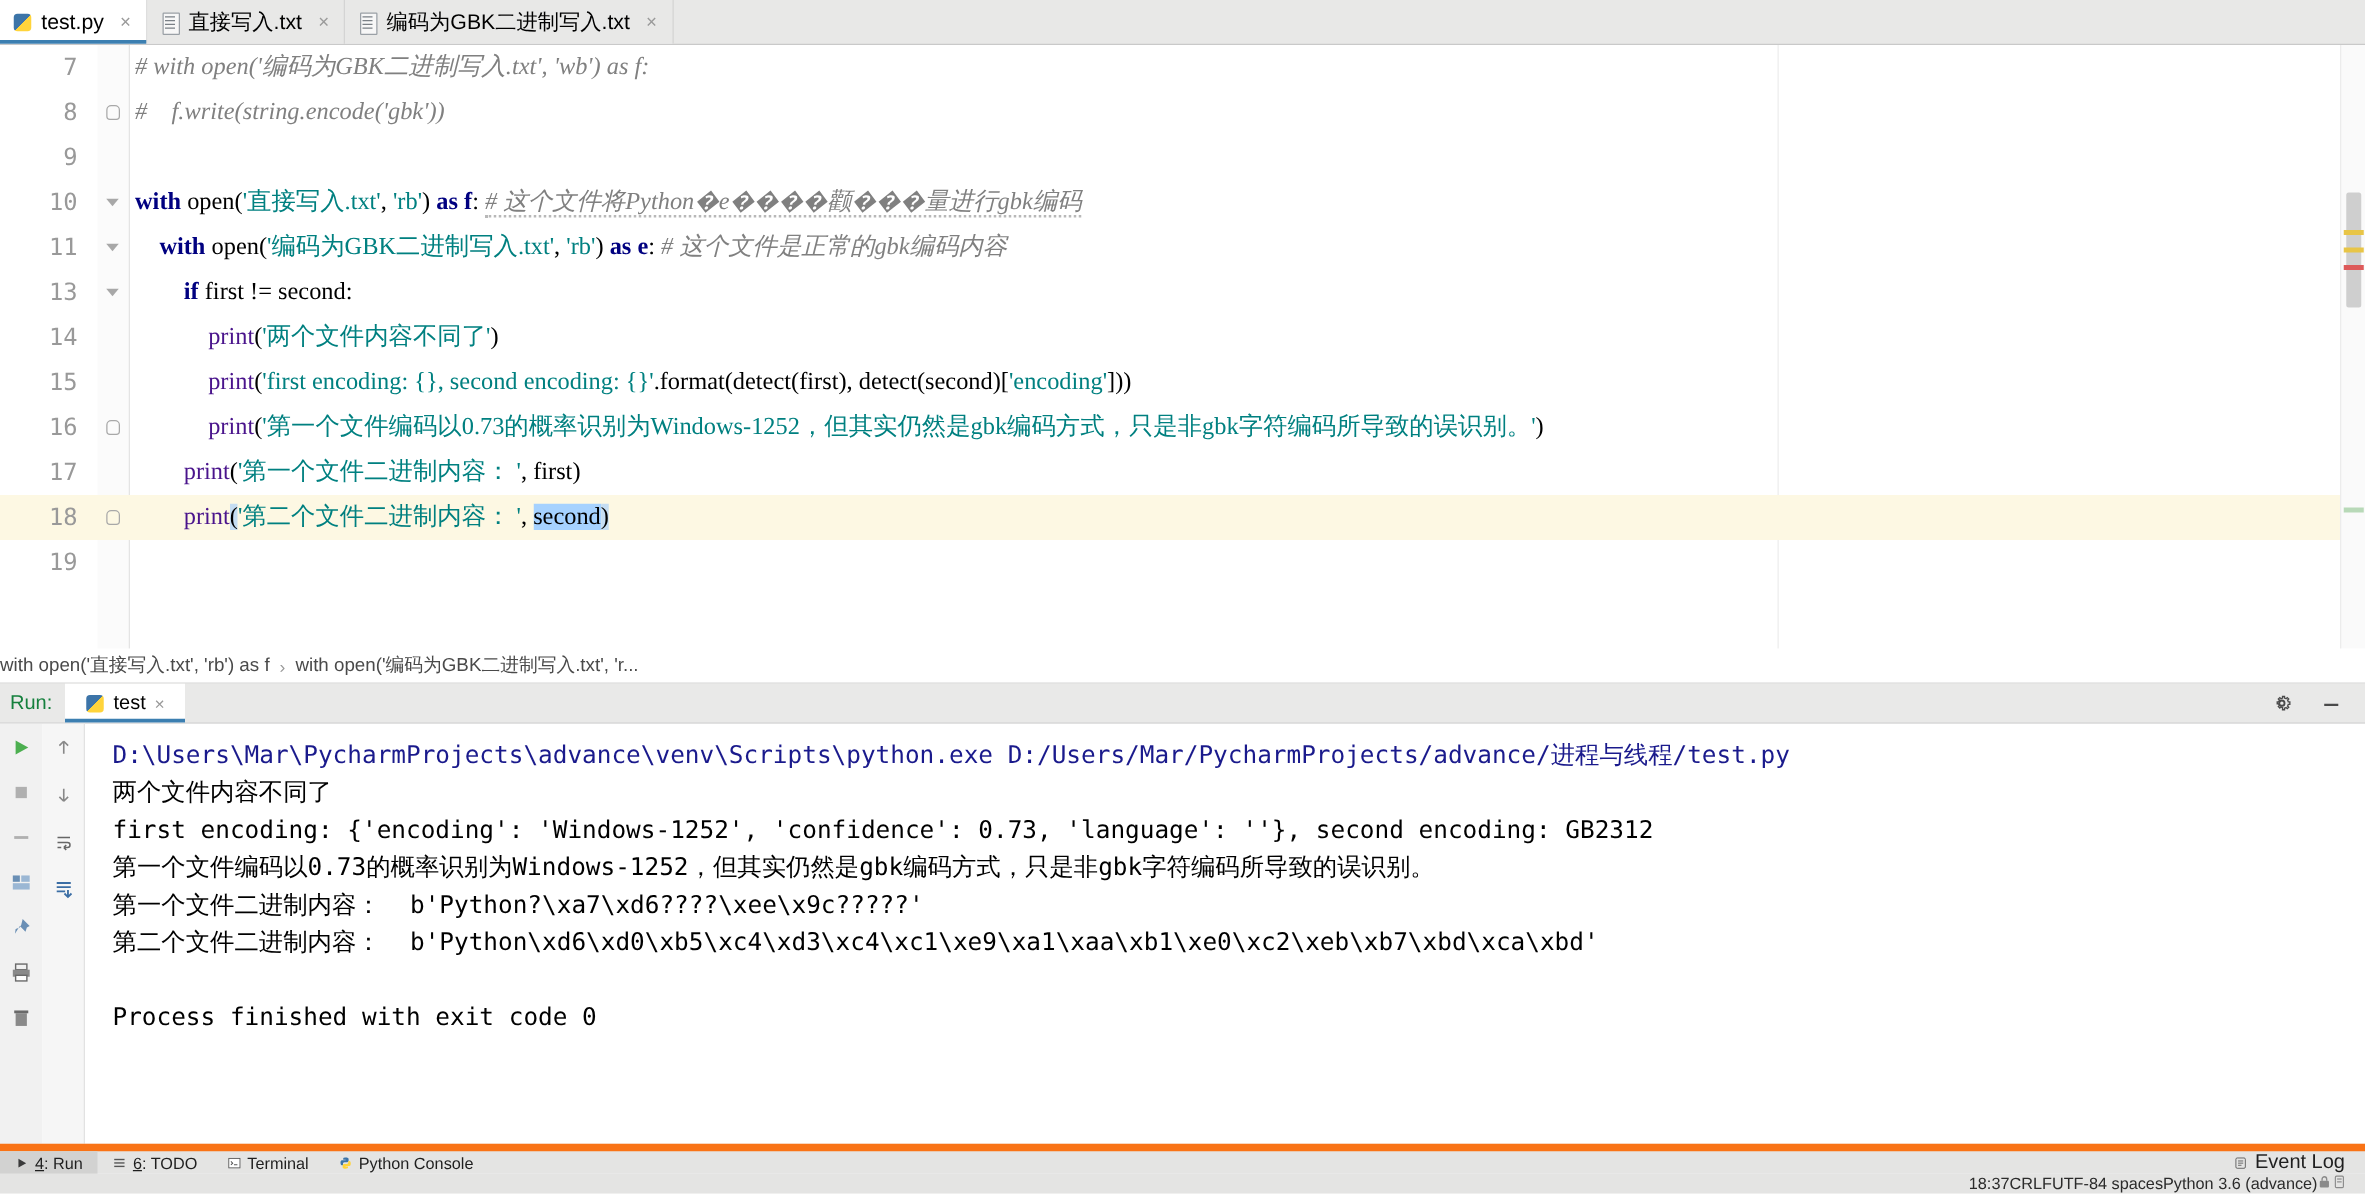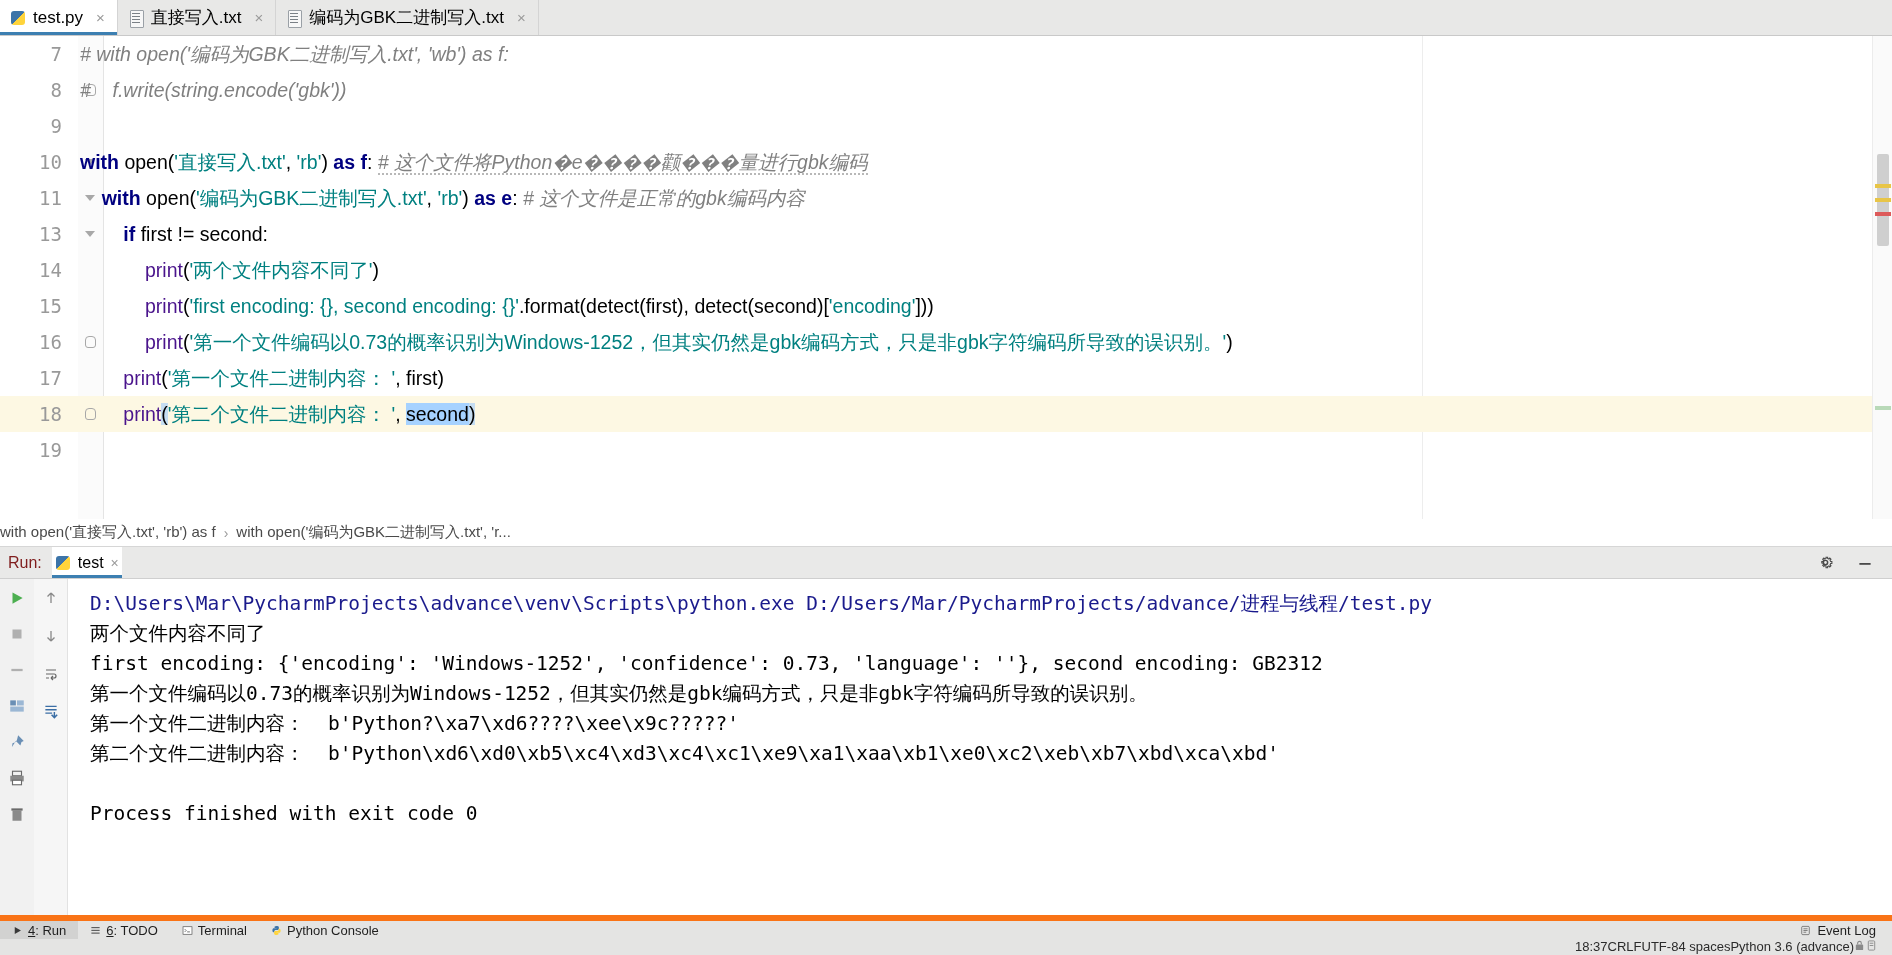--- a/index.html
+++ b/index.html
@@ -56,22 +56,22 @@
     border-right: 1px solid #e4e4e4; background: #fbfbfb;
   }
   .lines { position: absolute; left: 0; top: 0; right: 0; }
   .lrow { position: relative; height: 36px; line-height: 36px; }
   .lrow.current { background: #fdf8e3; }
   .lnum {
     position: absolute; left: 0; width: 62px; text-align: right;
     font-family: "DejaVu Sans Mono", monospace; font-size: 19px; color: #999999;
   }
   .code {
-    position: absolute; left: 80px; right: 0;
-    font-family: Liberation Sans, sans-serif; font-size: 19.5px;
+    position: absolute; left: 108px; right: 0;
+    font-family: Liberation Serif, serif; font-size: 19.5px;
     white-space: pre; color: #000000;
   }
   .kw   { color: #000080; font-weight: bold; }
   .str  { color: #008080; }
   .fn   { color: #4a148c; }
   .cm   { color: #808080; font-style: italic; }
   .mbr  { background:#c5ddf2; }
   .sel  { background:#a6d2ff; }
   .squig { border-bottom: 2px dotted #b8b8b8; }
 
@@ -105,24 +105,24 @@
     font-size: 15px; color: #4a4a4a; gap: 8px;
   }
   .breadcrumb .sep { color: #9a9a9a; font-size: 14px; }
 
   
   .runhdr {
     position: absolute; left: 0; top: 547px; width: 1892px; height: 32px;
     background: #e9e9e8; display: flex; align-items: center;
     border-bottom: 1px solid #cfcfcf;
   }
-  .runhdr .lbl { font-size: 16px; color: #7f1d1d; padding: 0 10px 0 8px; }
+  .runhdr .lbl { font-size: 16px; color: #15803d; padding: 0 10px 0 8px; }
   .runtab {
     display:flex; align-items:center; gap:7px; height:100%;
-    padding: 0 3px; background:#ffffff; font-size:16px; position:relative;text-align:right;
+    padding: 0 16px; background:#ffffff; font-size:16px; position:relative;text-align:right;
   }
   .runtab::after{content:"";position:absolute;left:0;right:0;bottom:0;height:3px;background:#3c7fb1;}
   .runtab .tclose { color:#9a9a9a; font-size:14px; }
   .runhdr-right { margin-left:auto; display:flex; align-items:center; gap:18px; padding-right:16px; }
 
   
   .console {
     position: absolute; left: 0; top: 579px; width: 1892px; height: 336px;
     background: #ffffff;
   }
@@ -155,21 +155,21 @@
   }
   .twbtn { display:flex; align-items:center; gap:5px; padding: 0 12px; height:100%; }
   .twbtn.active { background:#d2d2d1; }
   .twbtn u { text-decoration: underline; }
   .statusbar {
     position: absolute; left: 0; top: 939px; width: 1892px; height: 16px;
     background: #e4e4e3; display:flex; justify-content:flex-end;
     padding-right: 14px; font-size: 13px; color: #2b2b2b;
   }
   .sbitem { white-space: nowrap; }
-  .evtlog { margin-left:auto; display:flex; align-items:center; gap:6px; padding-right:16px; font-size:13px; }
+  .evtlog { margin-left:auto; display:flex; align-items:center; gap:6px; padding-right:16px; font-size:16px; }
   .mini { width:12px; height:14px; display:inline-block; }
 </style>
 </head>
 <body>
 
 <div class="tabbar">
   <div class="tab active">
     <span class="ficon py"></span>
     <span>test.py</span>
     <span class="tclose">×</span>

